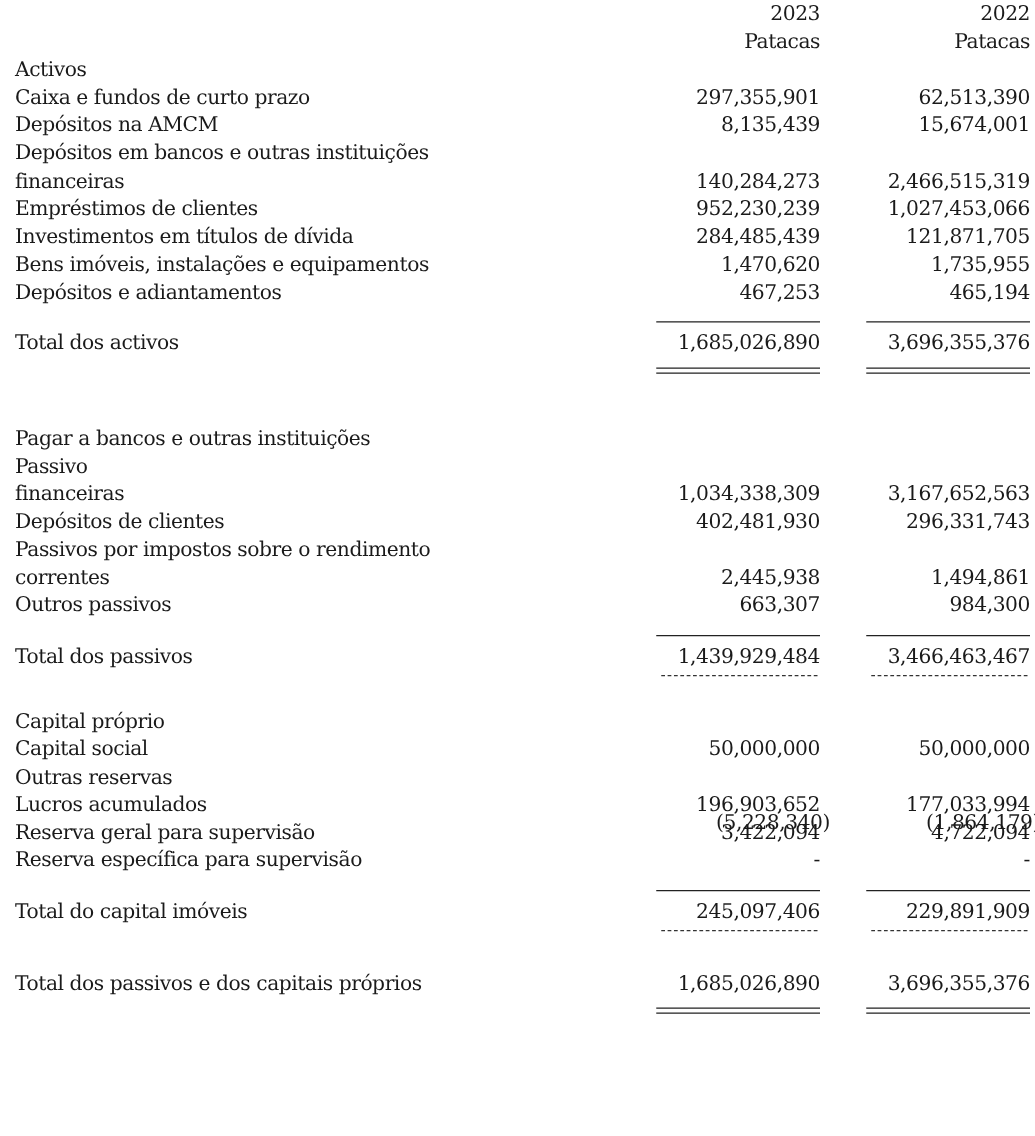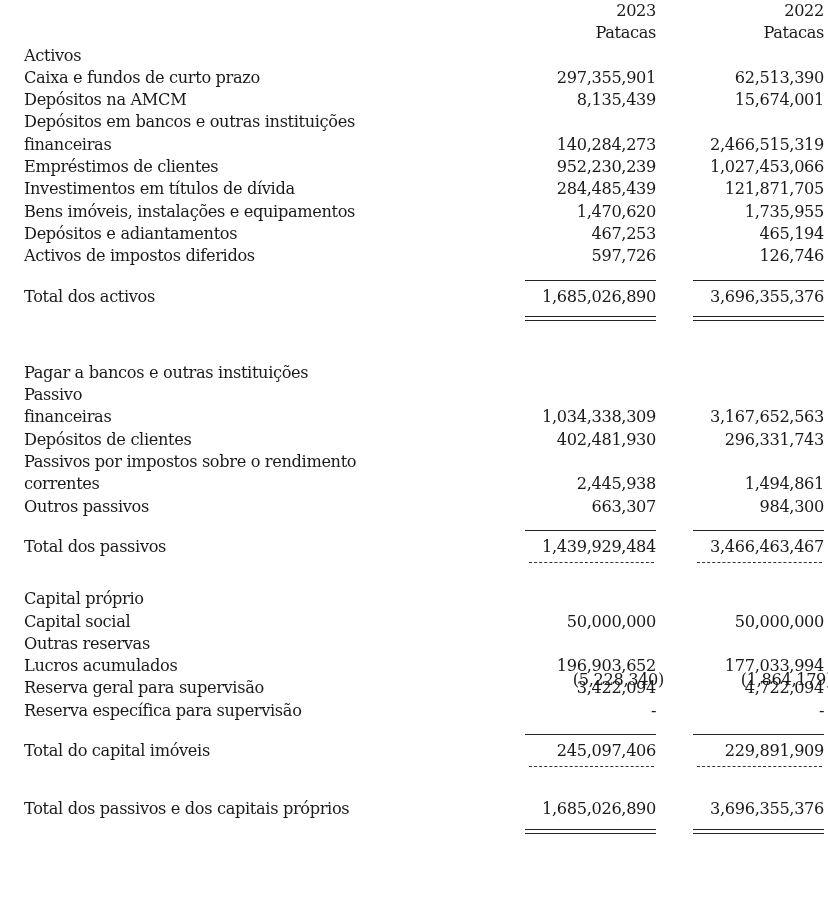--- a/index.html
+++ b/index.html
@@ -24,21 +24,21 @@
       width: 812px;
     }
     .row {
       position: relative;
       height: 22.3px;
       line-height: 22.3px;
       white-space: nowrap;
     }
     .label {
       position: absolute;
-      left: 12px;
+      left: 0;
       top: 0;
     }
     .c1, .c2 {
       position: absolute;
       top: 0;
       text-align: right;
     }
     .c1 { right: 168px; }
     .c2 { right: 0px; }
     .c1.paren, .c2.paren { margin-right: -8px; margin-top: 36px; }
@@ -115,25 +115,20 @@
   <div class="row">
     <span class="label">Bens imóveis, instalações e equipamentos</span>
     <span class="c1">1,470,620</span>
     <span class="c2">1,735,955</span>
   </div>
   <div class="row">
     <span class="label">Depósitos e adiantamentos</span>
     <span class="c1">467,253</span>
     <span class="c2">465,194</span>
   </div>
-  <div class="row">
-    <span class="label">Activos de impostos diferidos</span>
-    <span class="c1">597,726</span>
-    <span class="c2">126,746</span>
-  </div>
   <div class="rule-row" style="height:18px;">
     <div class="rule r1 single" style="top:12px;"></div>
     <div class="rule r2 single" style="top:12px;"></div>
   </div>
   <div class="row">
     <span class="label">Total dos activos</span>
     <span class="c1">1,685,026,890</span>
     <span class="c2">3,696,355,376</span>
   </div>
   <div class="rule-row" style="height:16px;">

